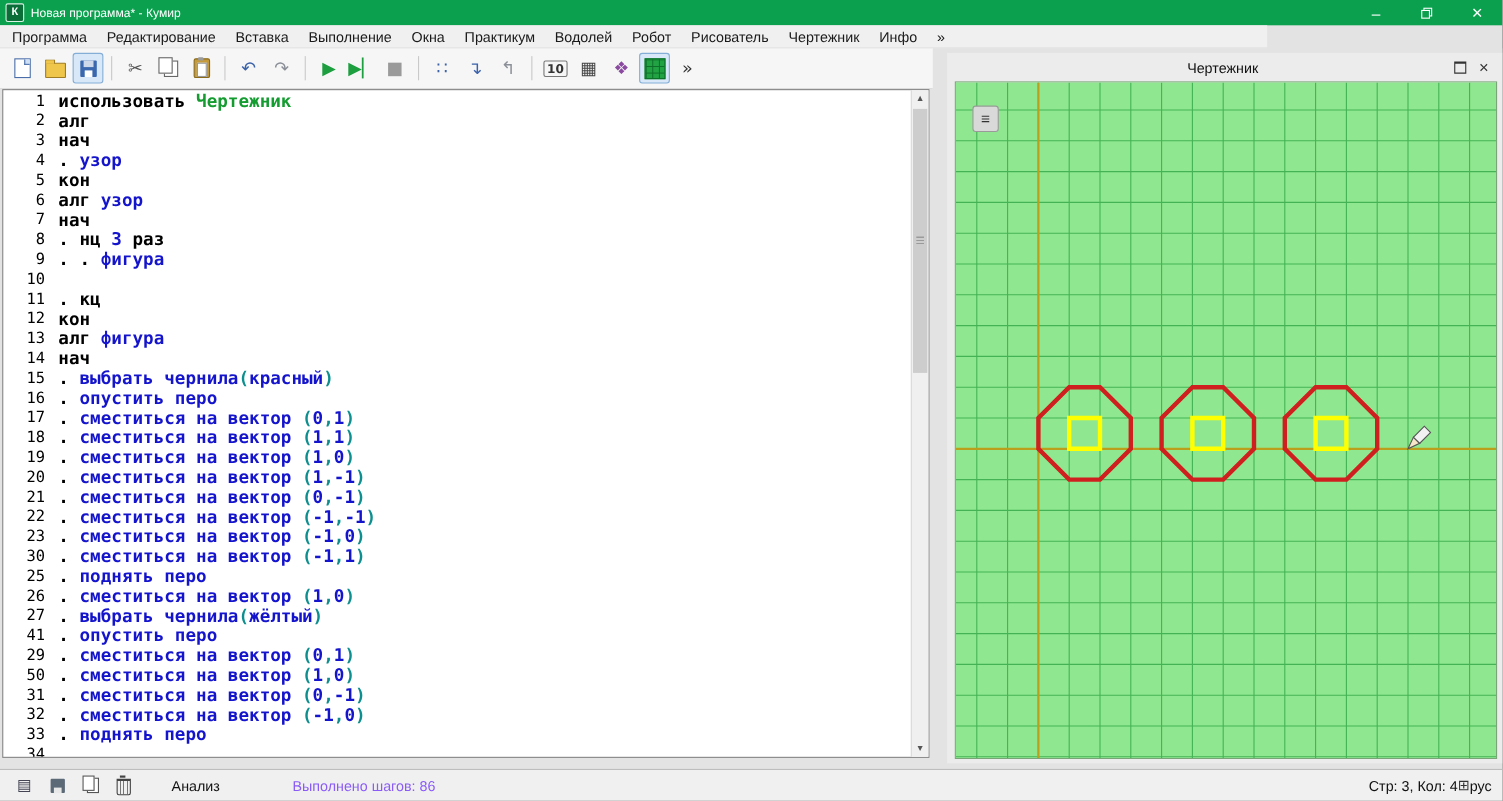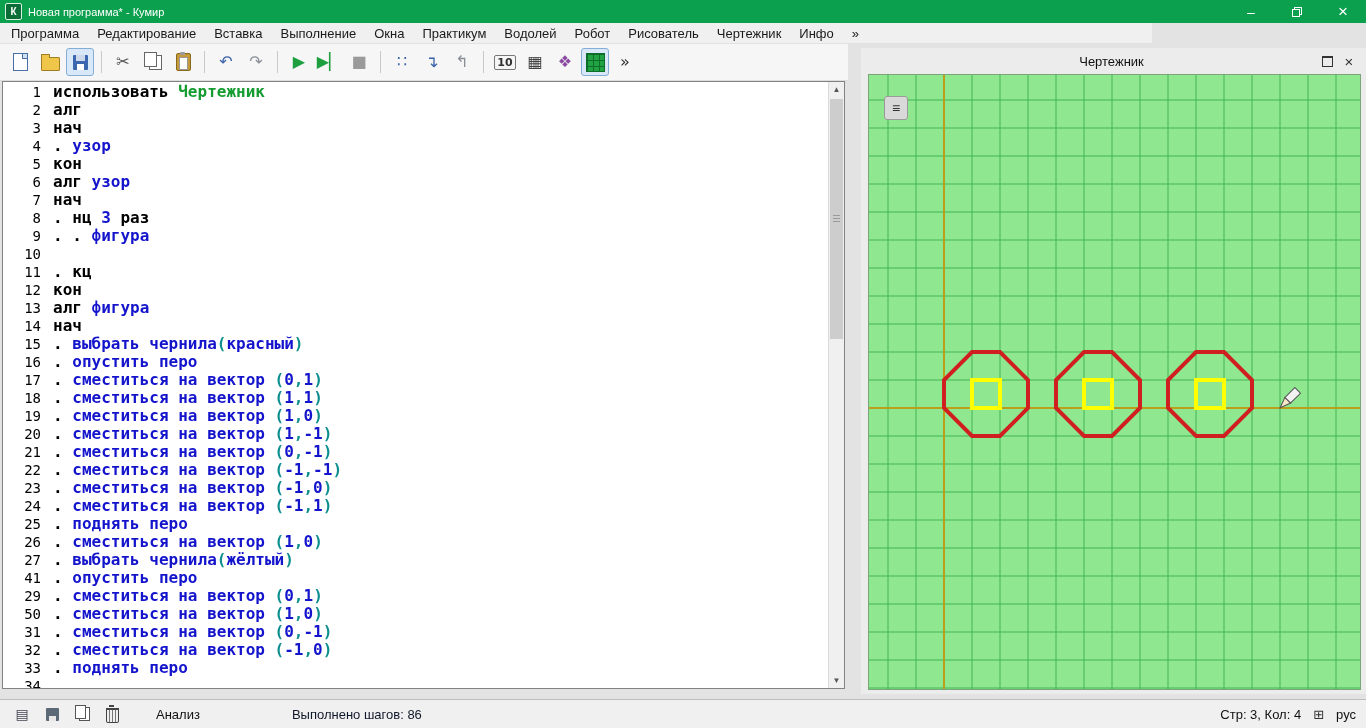--- a/index.html
+++ b/index.html
@@ -91,22 +91,22 @@
   .hamburger{position:absolute;left:15px;top:21px;width:22px;height:22px;background:#d9d9d9;border:1px solid #9a9a9a;
              border-radius:3px;display:flex;align-items:center;justify-content:center;font-size:14px;color:#333;}
 
   
   .statusbar{position:absolute;left:0;top:699px;width:1366px;height:29px;background:#f0f0f0;
              border-top:1px solid #bdbdbd;display:flex;align-items:center;padding:0 10px;box-sizing:border-box;}
   .sbtn{width:24px;height:22px;margin-right:6px;border:1px solid transparent;background:transparent;
         display:flex;align-items:center;justify-content:center;padding:0;}
   .sglyph{font-size:14px;color:#445;font-family:"DejaVu Sans",sans-serif;}
   .st-mode{margin-left:26px;color:#111;}
-  .st-steps{margin-left:92px;color:#0f172a;}
-  .st-right{margin-left:auto;display:flex;align-items:center;gap:12px;}
+  .st-steps{margin-left:66px;color:#8b5cf6;}
+  .st-right{margin-left:auto;display:flex;align-items:center;}
   .kbd-ic{font-size:13px;color:#333;font-family:"DejaVu Sans",sans-serif;}
 </style>
 </head>
 <body>
 
 <div class="window">
 
   <div class="titlebar">
     <div class="app-icon">К</div>
     <div class="wtitle">Новая программа* - Кумир</div>
@@ -219,21 +219,21 @@
           <div class="line"><span class="lnum">14</span><span class="lcode"><span class="c-k">нач</span></span></div>
           <div class="line"><span class="lnum">15</span><span class="lcode"><span class="c-d">. </span><span class="c-b">выбрать чернила</span><span class="c-p">(</span><span class="c-b">красный</span><span class="c-p">)</span></span></div>
           <div class="line"><span class="lnum">16</span><span class="lcode"><span class="c-d">. </span><span class="c-b">опустить перо</span></span></div>
           <div class="line"><span class="lnum">17</span><span class="lcode"><span class="c-d">. </span><span class="c-b">сместиться на вектор </span><span class="c-p">(</span><span class="c-b">0</span><span class="c-p">,</span><span class="c-b">1</span><span class="c-p">)</span></span></div>
           <div class="line"><span class="lnum">18</span><span class="lcode"><span class="c-d">. </span><span class="c-b">сместиться на вектор </span><span class="c-p">(</span><span class="c-b">1</span><span class="c-p">,</span><span class="c-b">1</span><span class="c-p">)</span></span></div>
           <div class="line"><span class="lnum">19</span><span class="lcode"><span class="c-d">. </span><span class="c-b">сместиться на вектор </span><span class="c-p">(</span><span class="c-b">1</span><span class="c-p">,</span><span class="c-b">0</span><span class="c-p">)</span></span></div>
           <div class="line"><span class="lnum">20</span><span class="lcode"><span class="c-d">. </span><span class="c-b">сместиться на вектор </span><span class="c-p">(</span><span class="c-b">1</span><span class="c-p">,</span><span class="c-b">-1</span><span class="c-p">)</span></span></div>
           <div class="line"><span class="lnum">21</span><span class="lcode"><span class="c-d">. </span><span class="c-b">сместиться на вектор </span><span class="c-p">(</span><span class="c-b">0</span><span class="c-p">,</span><span class="c-b">-1</span><span class="c-p">)</span></span></div>
           <div class="line"><span class="lnum">22</span><span class="lcode"><span class="c-d">. </span><span class="c-b">сместиться на вектор </span><span class="c-p">(</span><span class="c-b">-1</span><span class="c-p">,</span><span class="c-b">-1</span><span class="c-p">)</span></span></div>
           <div class="line"><span class="lnum">23</span><span class="lcode"><span class="c-d">. </span><span class="c-b">сместиться на вектор </span><span class="c-p">(</span><span class="c-b">-1</span><span class="c-p">,</span><span class="c-b">0</span><span class="c-p">)</span></span></div>
-          <div class="line"><span class="lnum">24</span><span class="lcode"><span class="c-d">. </span><span class="c-b">сместиться на вектор </span><span class="c-p">(</span><span class="c-b">-1</span><span class="c-p">,</span><span class="c-b">1</span><span class="c-p">)</span></span></div>
+          <div class="line"><span class="lnum">30</span><span class="lcode"><span class="c-d">. </span><span class="c-b">сместиться на вектор </span><span class="c-p">(</span><span class="c-b">-1</span><span class="c-p">,</span><span class="c-b">1</span><span class="c-p">)</span></span></div>
           <div class="line"><span class="lnum">25</span><span class="lcode"><span class="c-d">. </span><span class="c-b">поднять перо</span></span></div>
           <div class="line"><span class="lnum">26</span><span class="lcode"><span class="c-d">. </span><span class="c-b">сместиться на вектор </span><span class="c-p">(</span><span class="c-b">1</span><span class="c-p">,</span><span class="c-b">0</span><span class="c-p">)</span></span></div>
           <div class="line"><span class="lnum">27</span><span class="lcode"><span class="c-d">. </span><span class="c-b">выбрать чернила</span><span class="c-p">(</span><span class="c-b">жёлтый</span><span class="c-p">)</span></span></div>
           <div class="line"><span class="lnum">41</span><span class="lcode"><span class="c-d">. </span><span class="c-b">опустить перо</span></span></div>
           <div class="line"><span class="lnum">29</span><span class="lcode"><span class="c-d">. </span><span class="c-b">сместиться на вектор </span><span class="c-p">(</span><span class="c-b">0</span><span class="c-p">,</span><span class="c-b">1</span><span class="c-p">)</span></span></div>
           <div class="line"><span class="lnum">50</span><span class="lcode"><span class="c-d">. </span><span class="c-b">сместиться на вектор </span><span class="c-p">(</span><span class="c-b">1</span><span class="c-p">,</span><span class="c-b">0</span><span class="c-p">)</span></span></div>
           <div class="line"><span class="lnum">31</span><span class="lcode"><span class="c-d">. </span><span class="c-b">сместиться на вектор </span><span class="c-p">(</span><span class="c-b">0</span><span class="c-p">,</span><span class="c-b">-1</span><span class="c-p">)</span></span></div>
           <div class="line"><span class="lnum">32</span><span class="lcode"><span class="c-d">. </span><span class="c-b">сместиться на вектор </span><span class="c-p">(</span><span class="c-b">-1</span><span class="c-p">,</span><span class="c-b">0</span><span class="c-p">)</span></span></div>
           <div class="line"><span class="lnum">33</span><span class="lcode"><span class="c-d">. </span><span class="c-b">поднять перо</span></span></div>
           <div class="line"><span class="lnum">34</span><span class="lcode"></span></div>

